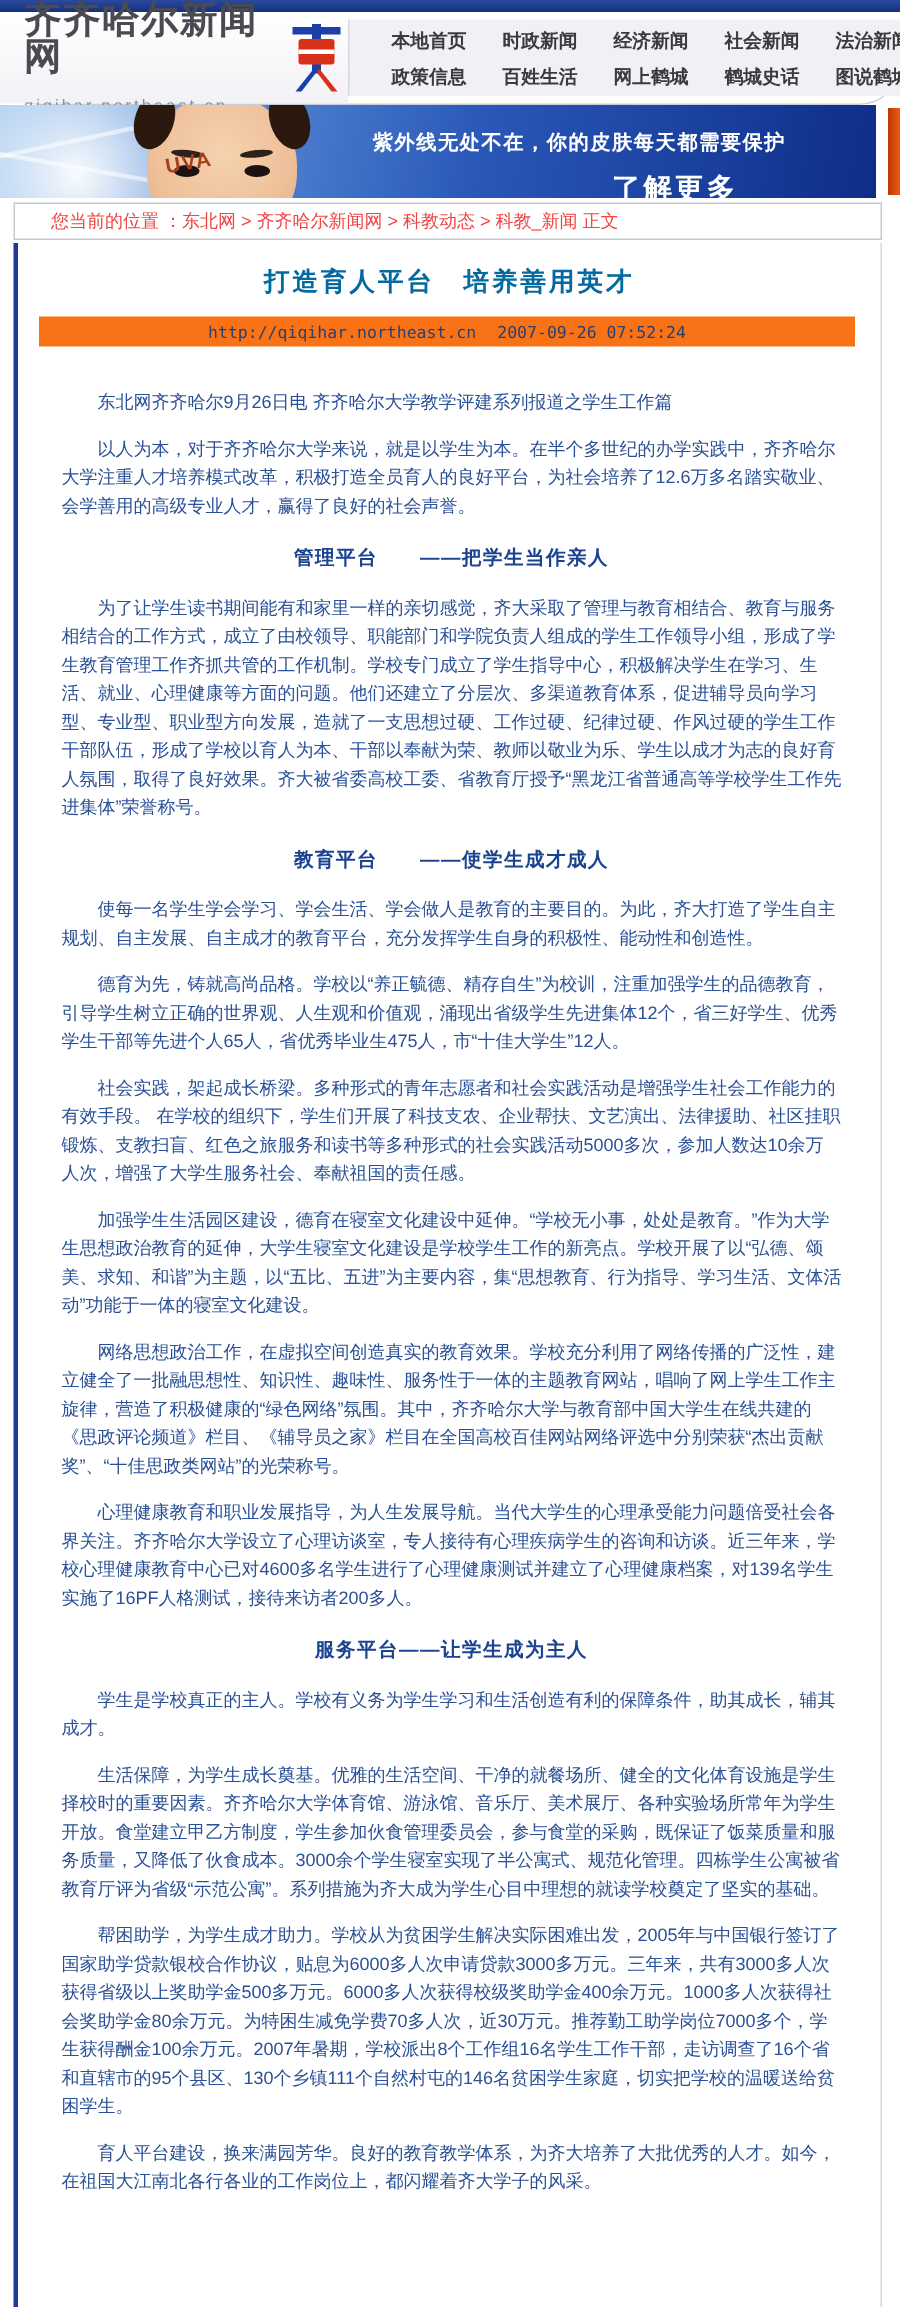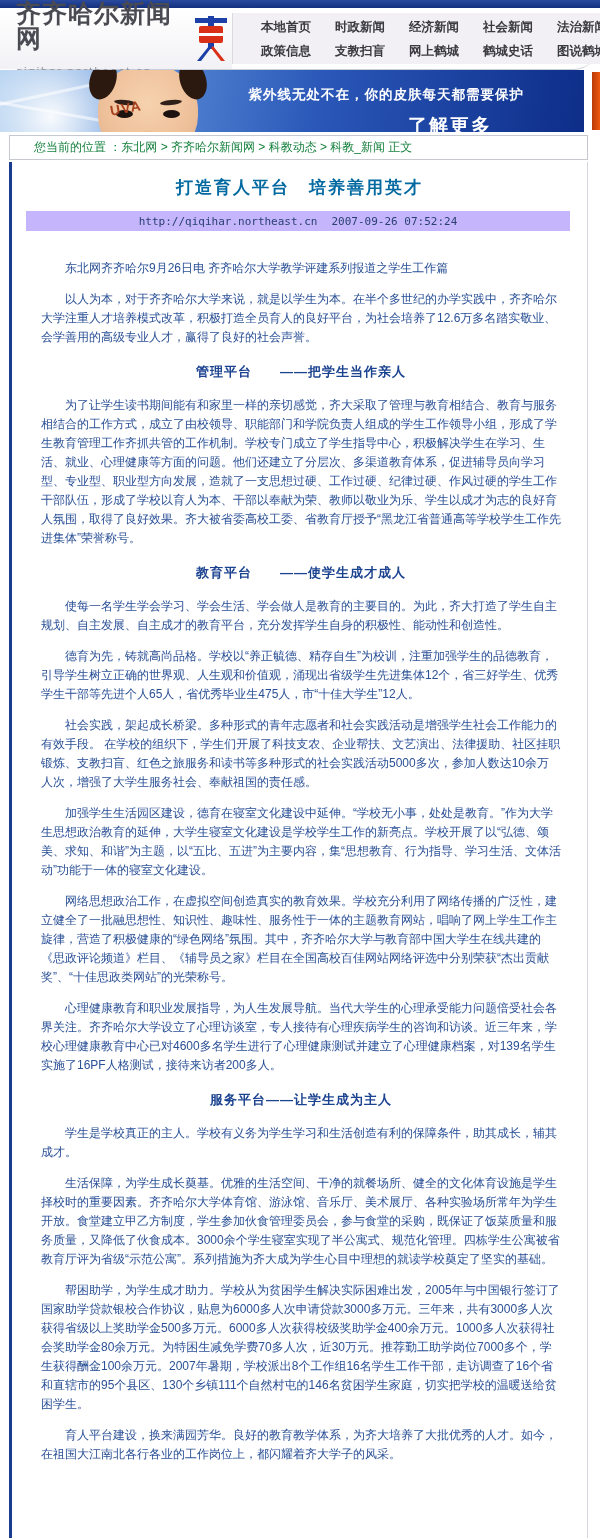--- a/index.html
+++ b/index.html
@@ -43,28 +43,28 @@
     background:radial-gradient(circle at 50% 70%, rgba(160,100,60,0.45), rgba(160,100,60,0) 70%); }
   .uva-label { position:absolute; left:110px; top:30px; font-size:14px; font-weight:bold; color:#a8401e;
     transform:rotate(-10deg); letter-spacing:1px; }
   .banner-slogan { position:absolute; right:60px; top:16px; font-size:13.5px; font-weight:bold; color:#ffffff; letter-spacing:1px; }
   .banner-more { position:absolute; right:92px; bottom:-7px; font-size:19px; font-weight:bold; color:#ffffff; letter-spacing:2px; }
   .orange-strip { position:absolute; right:0; top:2px; width:8px; height:58px;
     background:linear-gradient(to right,#b93a08,#ef5a10); }
 
   
   .breadcrumb { margin:3px 12px 0 9px; border:1px solid #c6c9d0; background:#fff; height:25px;
-    display:flex; align-items:center; padding-left:24px; font-size:12px; color:#15803d; }
+    display:flex; align-items:center; padding-left:24px; font-size:12px; color:#ef4444; }
 
   
   .content { margin:2px 12px 0 9px; border-left:3px solid #1c3d8f; border-right:1px solid #d6d6de;
     min-height:1376px; background:#fff; padding-bottom:14px; }
   .article-title { text-align:center; font-size:17px; font-weight:bold; color:#0369a1;
     letter-spacing:2px; padding-top:14px; }
-  .urlbar { margin:12px 17px 0 14px; background:#c4b5fd; height:20px; display:flex;
+  .urlbar { margin:12px 17px 0 14px; background:#f97316; height:20px; display:flex;
     justify-content:center; align-items:center; gap:14px;
     font-family:"DejaVu Sans Mono","Liberation Mono",monospace; font-size:11px; color:#2a4070; }
   .urlbar a { color:#2a4070; text-decoration:none; }
   .article-body { padding:28px 26px 0 29px; color:#2a5096; font-size:12px; line-height:19px; }
   .para { text-indent:2em; margin-bottom:12px; }
   .sec-heading { text-align:center; font-weight:bold; color:#1c4390; font-size:13px; margin:15px 0 15px 0; letter-spacing:1px; }
 </style>
 </head>
 <body>
 
@@ -90,21 +90,21 @@
   <nav class="nav-panel">
     <div class="nav-row">
         <a href="#" class="nav-link">本地首页</a>
         <a href="#" class="nav-link">时政新闻</a>
         <a href="#" class="nav-link">经济新闻</a>
         <a href="#" class="nav-link">社会新闻</a>
         <a href="#" class="nav-link">法治新闻</a>
       </div>
     <div class="nav-row">
         <a href="#" class="nav-link">政策信息</a>
-        <a href="#" class="nav-link">支教扫盲</a>
+        <a href="#" class="nav-link">百姓生活</a>
         <a href="#" class="nav-link">网上鹤城</a>
         <a href="#" class="nav-link">鹤城史话</a>
         <a href="#" class="nav-link">图说鹤城</a>
       </div>
   </nav>
 </div>
 
 <div class="banner">
   <div class="banner-blue">
     <div class="glow"></div>

